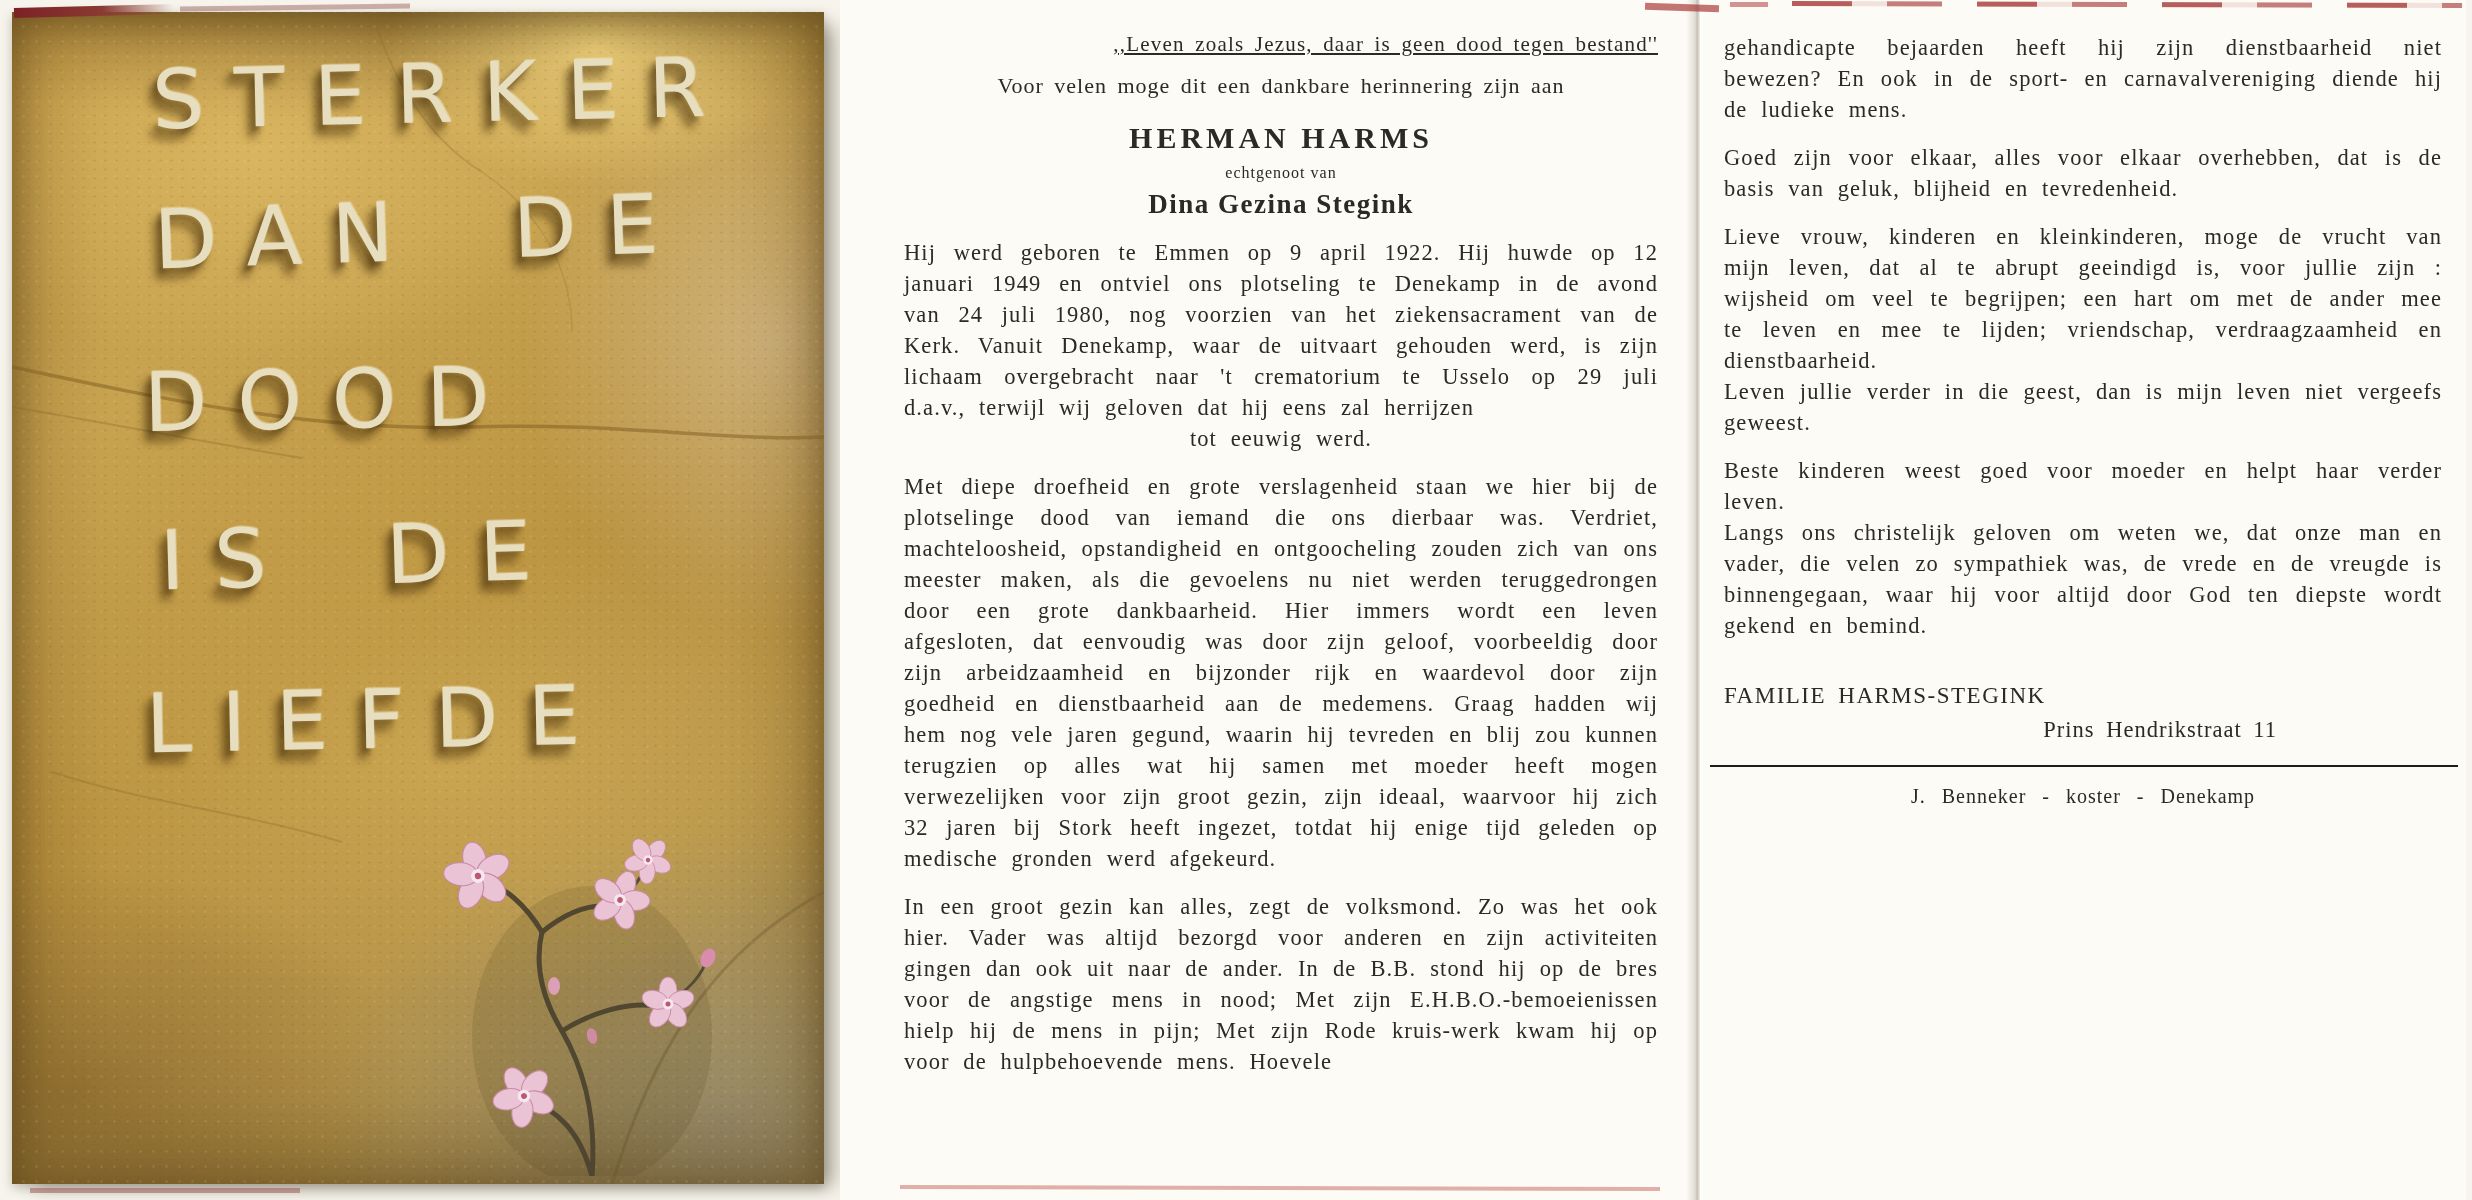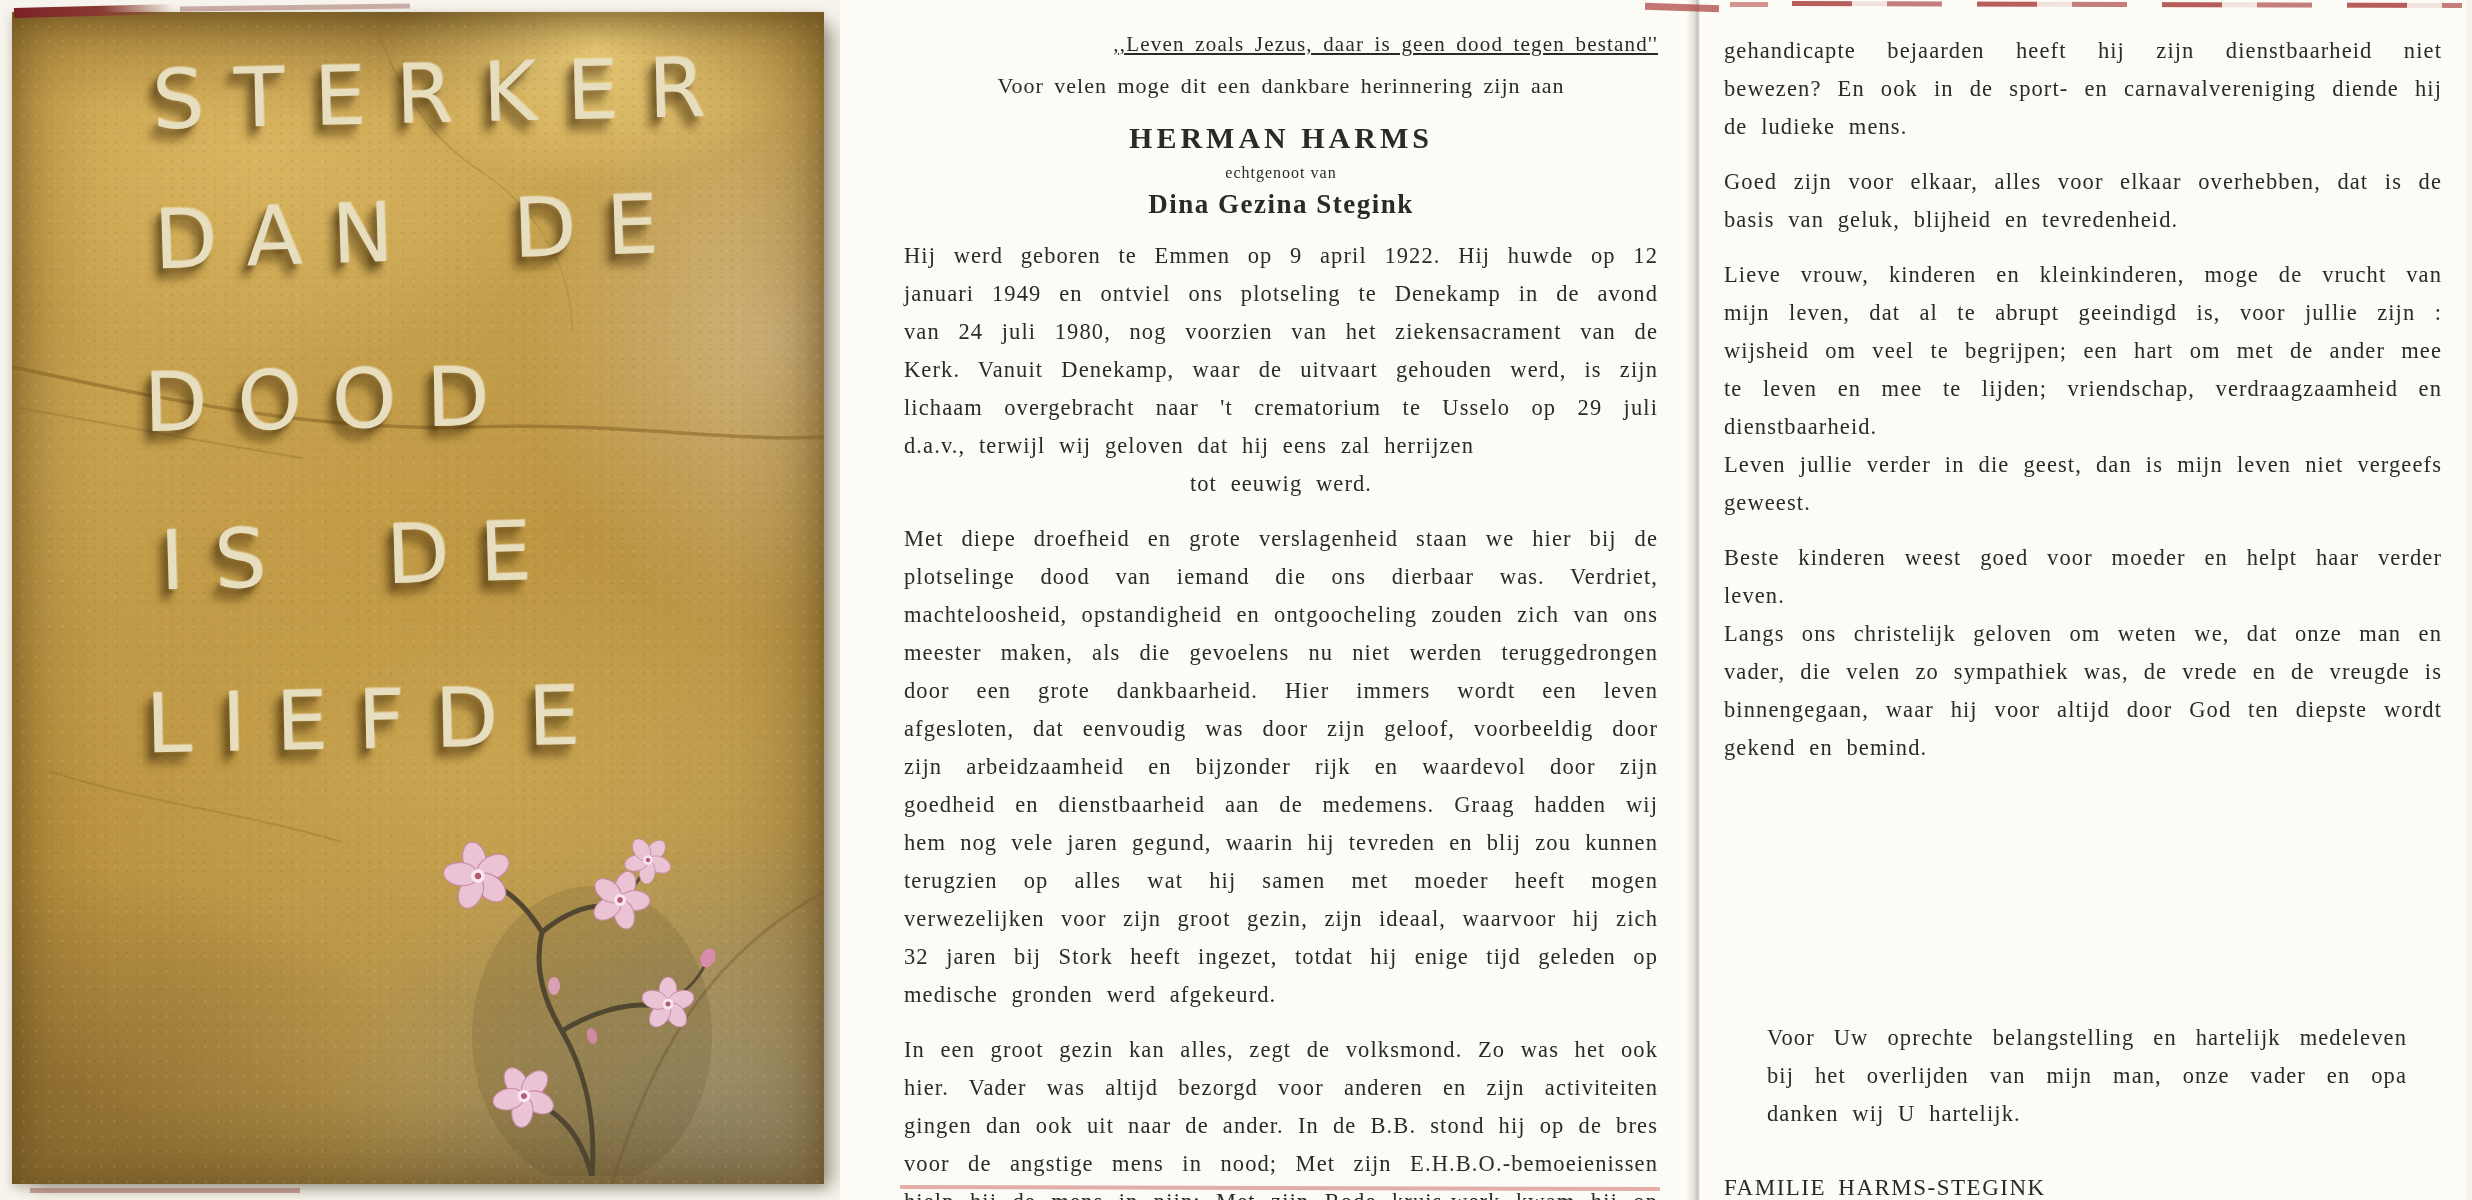--- a/index.html
+++ b/index.html
@@ -62,21 +62,21 @@
   .sheet-right  { left: 1700px; width: 766px; }
   .seam {
     position: absolute; left: 1686px; top: 0; width: 22px; height: 1200px; pointer-events: none;
     background: linear-gradient(90deg, rgba(0,0,0,0) 0%, rgba(95,85,62,0.16) 38%, rgba(62,52,36,0.26) 52%, rgba(255,255,255,0.55) 66%, rgba(0,0,0,0) 100%);
   }
 
   .mid-inner   { position: absolute; left: 64px; top: 32px; width: 754px; }
   .right-inner { position: absolute; left: 24px; top: 32px; width: 718px; }
 
   .body-text {
-    font-size: 22.5px; line-height: 38px;
+    font-size: 22.5px; line-height: 31px;
     text-align: justify; white-space: pre-line;
     letter-spacing: 1.1px; word-spacing: 7px;
   }
   .par { margin-top: 17px; }
   .centered-line { text-align: center; white-space: normal; }
 
   .quote  { text-align: right; font-size: 21px; letter-spacing: 1.2px; word-spacing: 4px; text-decoration: underline; }
   .intro  { text-align: center; font-size: 22px; letter-spacing: 1px; word-spacing: 4px; margin-top: 16px; }
   .deceased-name { text-align: center; font-size: 30px; font-weight: bold; letter-spacing: 4px; margin-top: 22px; }
   .relation { text-align: center; font-size: 16px; letter-spacing: 1px; margin-top: 9px; }
@@ -181,21 +181,20 @@
   </div>
 
   <div class="sheet sheet-right">
     <div class="right-inner">
       <div class="body-text">gehandicapte bejaarden heeft hij zijn dienstbaarheid niet bewezen? En ook in de sport- en carnavalvereniging diende hij de ludieke mens.</div>
       <div class="body-text par">Goed zijn voor elkaar, alles voor elkaar overhebben, dat is de basis van geluk, blijheid en tevredenheid.</div>
       <div class="body-text par">Lieve vrouw, kinderen en kleinkinderen, moge de vrucht van mijn leven, dat al te abrupt geeindigd is, voor jullie zijn : wijsheid om veel te begrijpen; een hart om met de ander mee te leven en mee te lijden; vriendschap, verdraagzaamheid en dienstbaarheid.
 Leven jullie verder in die geest, dan is mijn leven niet vergeefs geweest.</div>
       <div class="body-text par">Beste kinderen weest goed voor moeder en helpt haar verder leven.
 Langs ons christelijk geloven om weten we, dat onze man en vader, die velen zo sympathiek was, de vrede en de vreugde is binnengegaan, waar hij voor altijd door God ten diepste wordt gekend en bemind.</div>
-      <div class="body-text thanks">Voor Uw oprechte belangstelling en hartelijk medeleven bij het overlijden van mijn man, onze vader en opa danken wij U hartelijk.</div>
       <div class="family">FAMILIE HARMS-STEGINK</div>
       <div class="address">Prins Hendrikstraat 11</div>
       <div class="rule"></div>
       <div class="footer-line">J. Benneker - koster - Denekamp</div>
     </div>
   </div>
 
   <div class="seam"></div>
 
   <div class="artifact art-top-left"></div>

